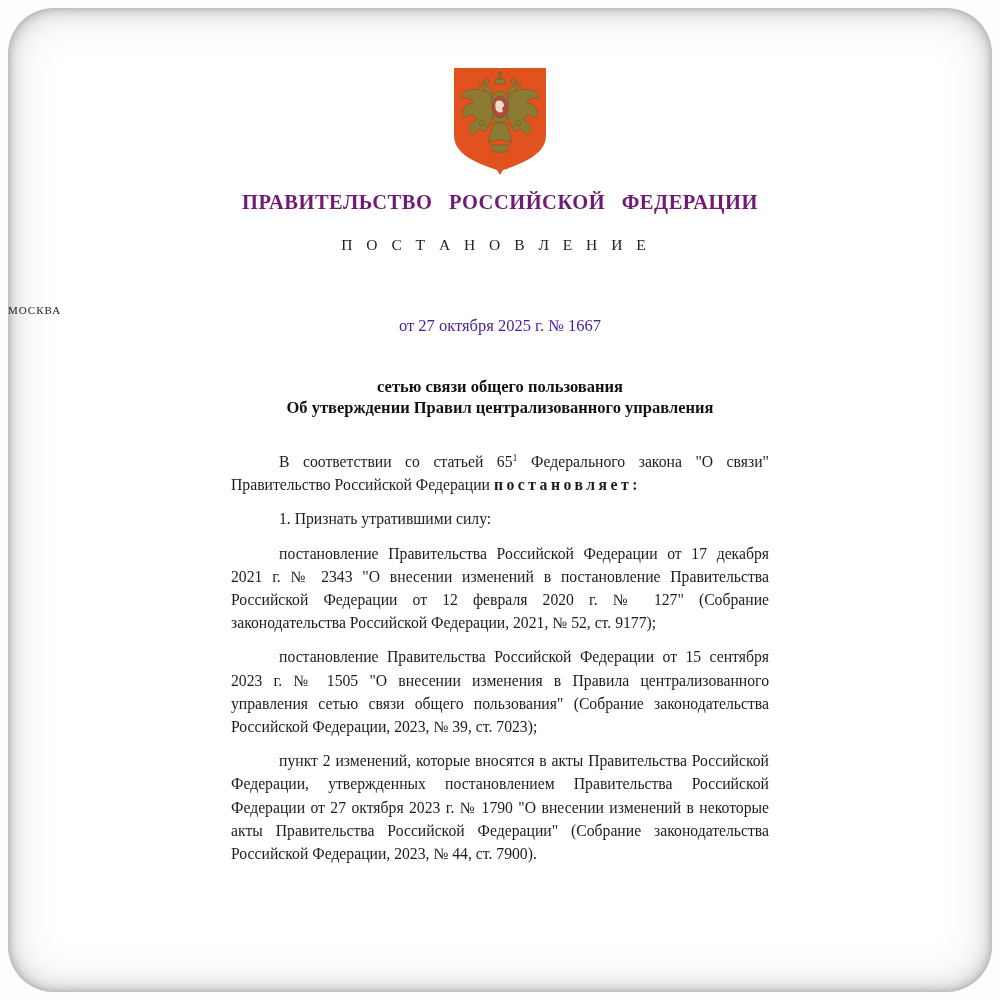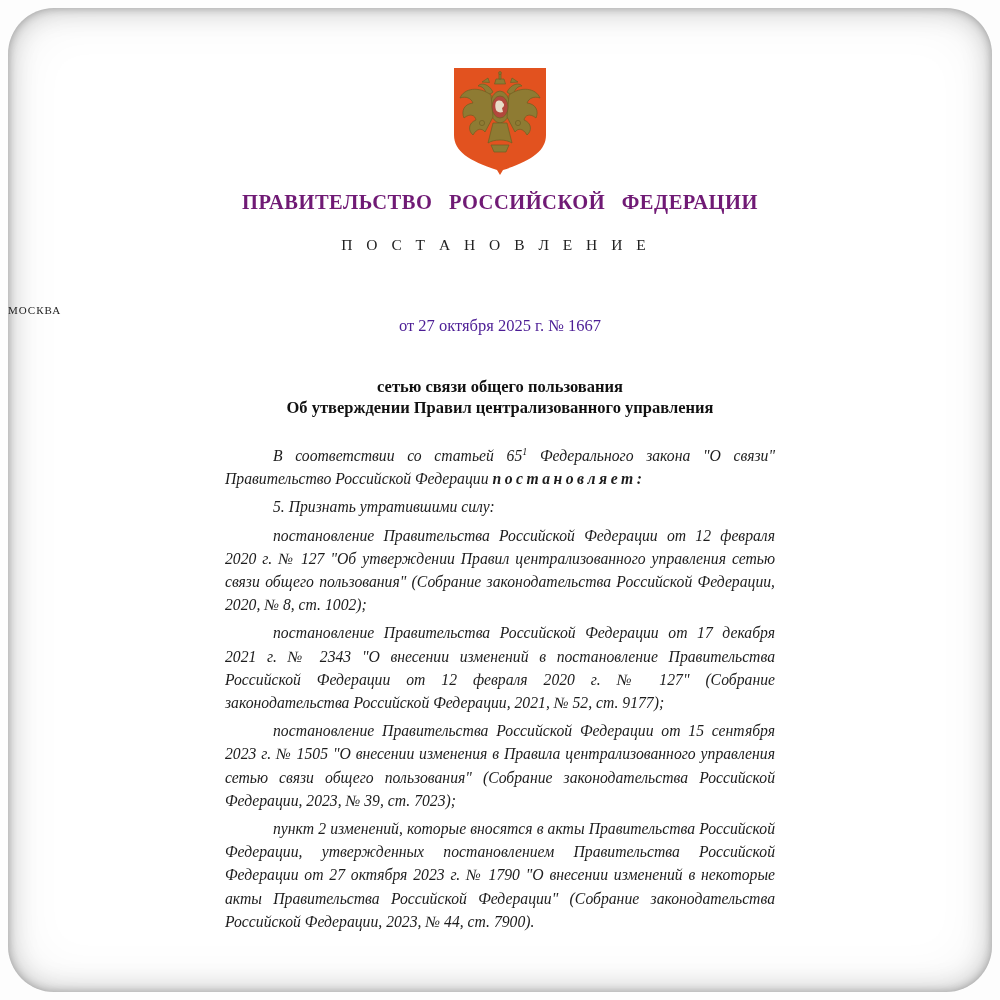--- a/index.html
+++ b/index.html
@@ -74,25 +74,24 @@
     color: #111;
   }
   .doc-body {
     position: absolute;
     left: 212px; right: 212px; top: 431px;
     font-size: 15.7px;
     line-height: 23.2px;
     color: #1c1c1c;
   }
   .para {
-    margin: 5px;
+    margin: 11px;
     text-indent: 48px;
     text-align: justify;
     text-align-last: left;
-    font-style: italic;
   }
   .para sup {
     font-size: 10px;
     line-height: 0;
     vertical-align: super;
   }
   .bold-spaced {
     font-weight: bold;
     letter-spacing: 3.5px;
   }
@@ -144,21 +143,20 @@
     <div class="date-num">от 27 октября 2025 г. № 1667</div>
     <div class="city">МОСКВА</div>
 
     <div class="doc-title">
       <div>сетью связи общего пользования</div>
       <div>Об утверждении Правил централизованного управления</div>
     </div>
 
     <div class="doc-body">
         <p class="para"><span>В соответствии со статьей 65</span><sup>1</sup><span> Федерального закона "О связи" Правительство Российской Федерации </span><span class="bold-spaced">постановляет:</span></p>
-        <p class="para"><span>5. Признать утратившими силу:</span></p>
-        <p class="para"><span>постановление Правительства Российской Федерации от 12 февраля 2020 г. № 127 "Об утверждении Правил централизованного управления сетью связи общего пользования" (Собрание законодательства Российской Федерации, 2020, № 8, ст. 1002);</span></p>
+        <p class="para"><span>1. Признать утратившими силу:</span></p>
         <p class="para"><span>постановление Правительства Российской Федерации от 17 декабря 2021 г. № 2343 "О внесении изменений в постановление Правительства Российской Федерации от 12 февраля 2020 г. № 127" (Собрание законодательства Российской Федерации, 2021, № 52, ст. 9177);</span></p>
         <p class="para"><span>постановление Правительства Российской Федерации от 15 сентября 2023 г. № 1505 "О внесении изменения в Правила централизованного управления сетью связи общего пользования" (Собрание законодательства Российской Федерации, 2023, № 39, ст. 7023);</span></p>
         <p class="para"><span>пункт 2 изменений, которые вносятся в акты Правительства Российской Федерации, утвержденных постановлением Правительства Российской Федерации от 27 октября 2023 г. № 1790 "О внесении изменений в некоторые акты Правительства Российской Федерации" (Собрание законодательства Российской Федерации, 2023, № 44, ст. 7900).</span></p>
       </div>
 
   </div>
 </div>
 
 </body></html>

